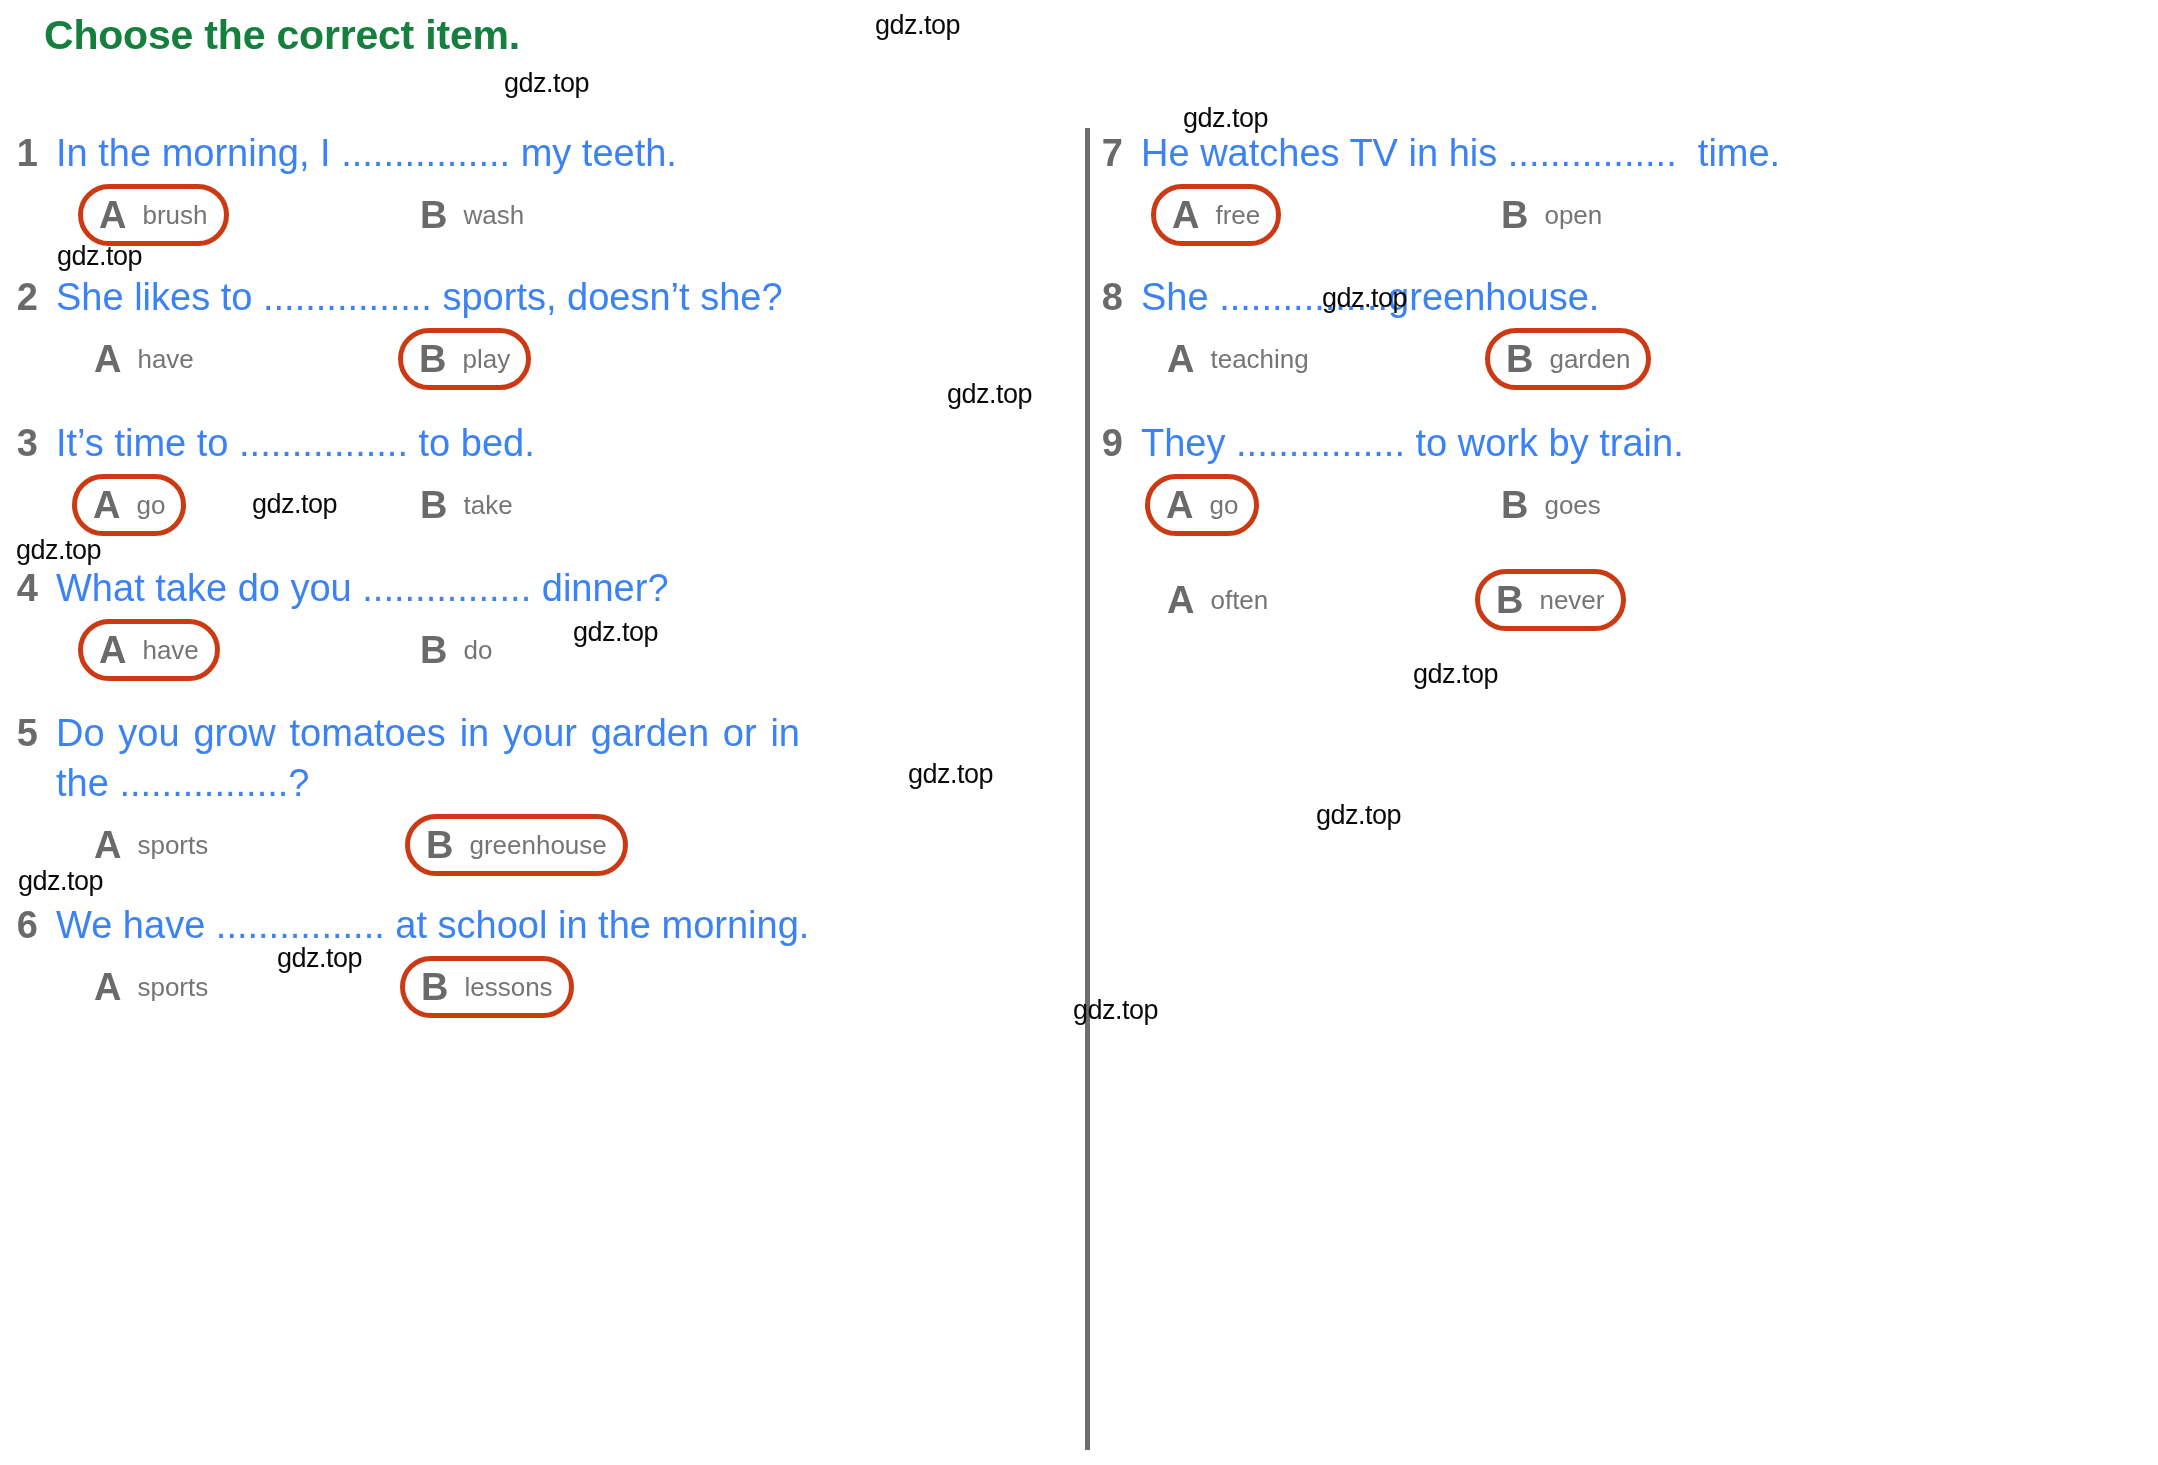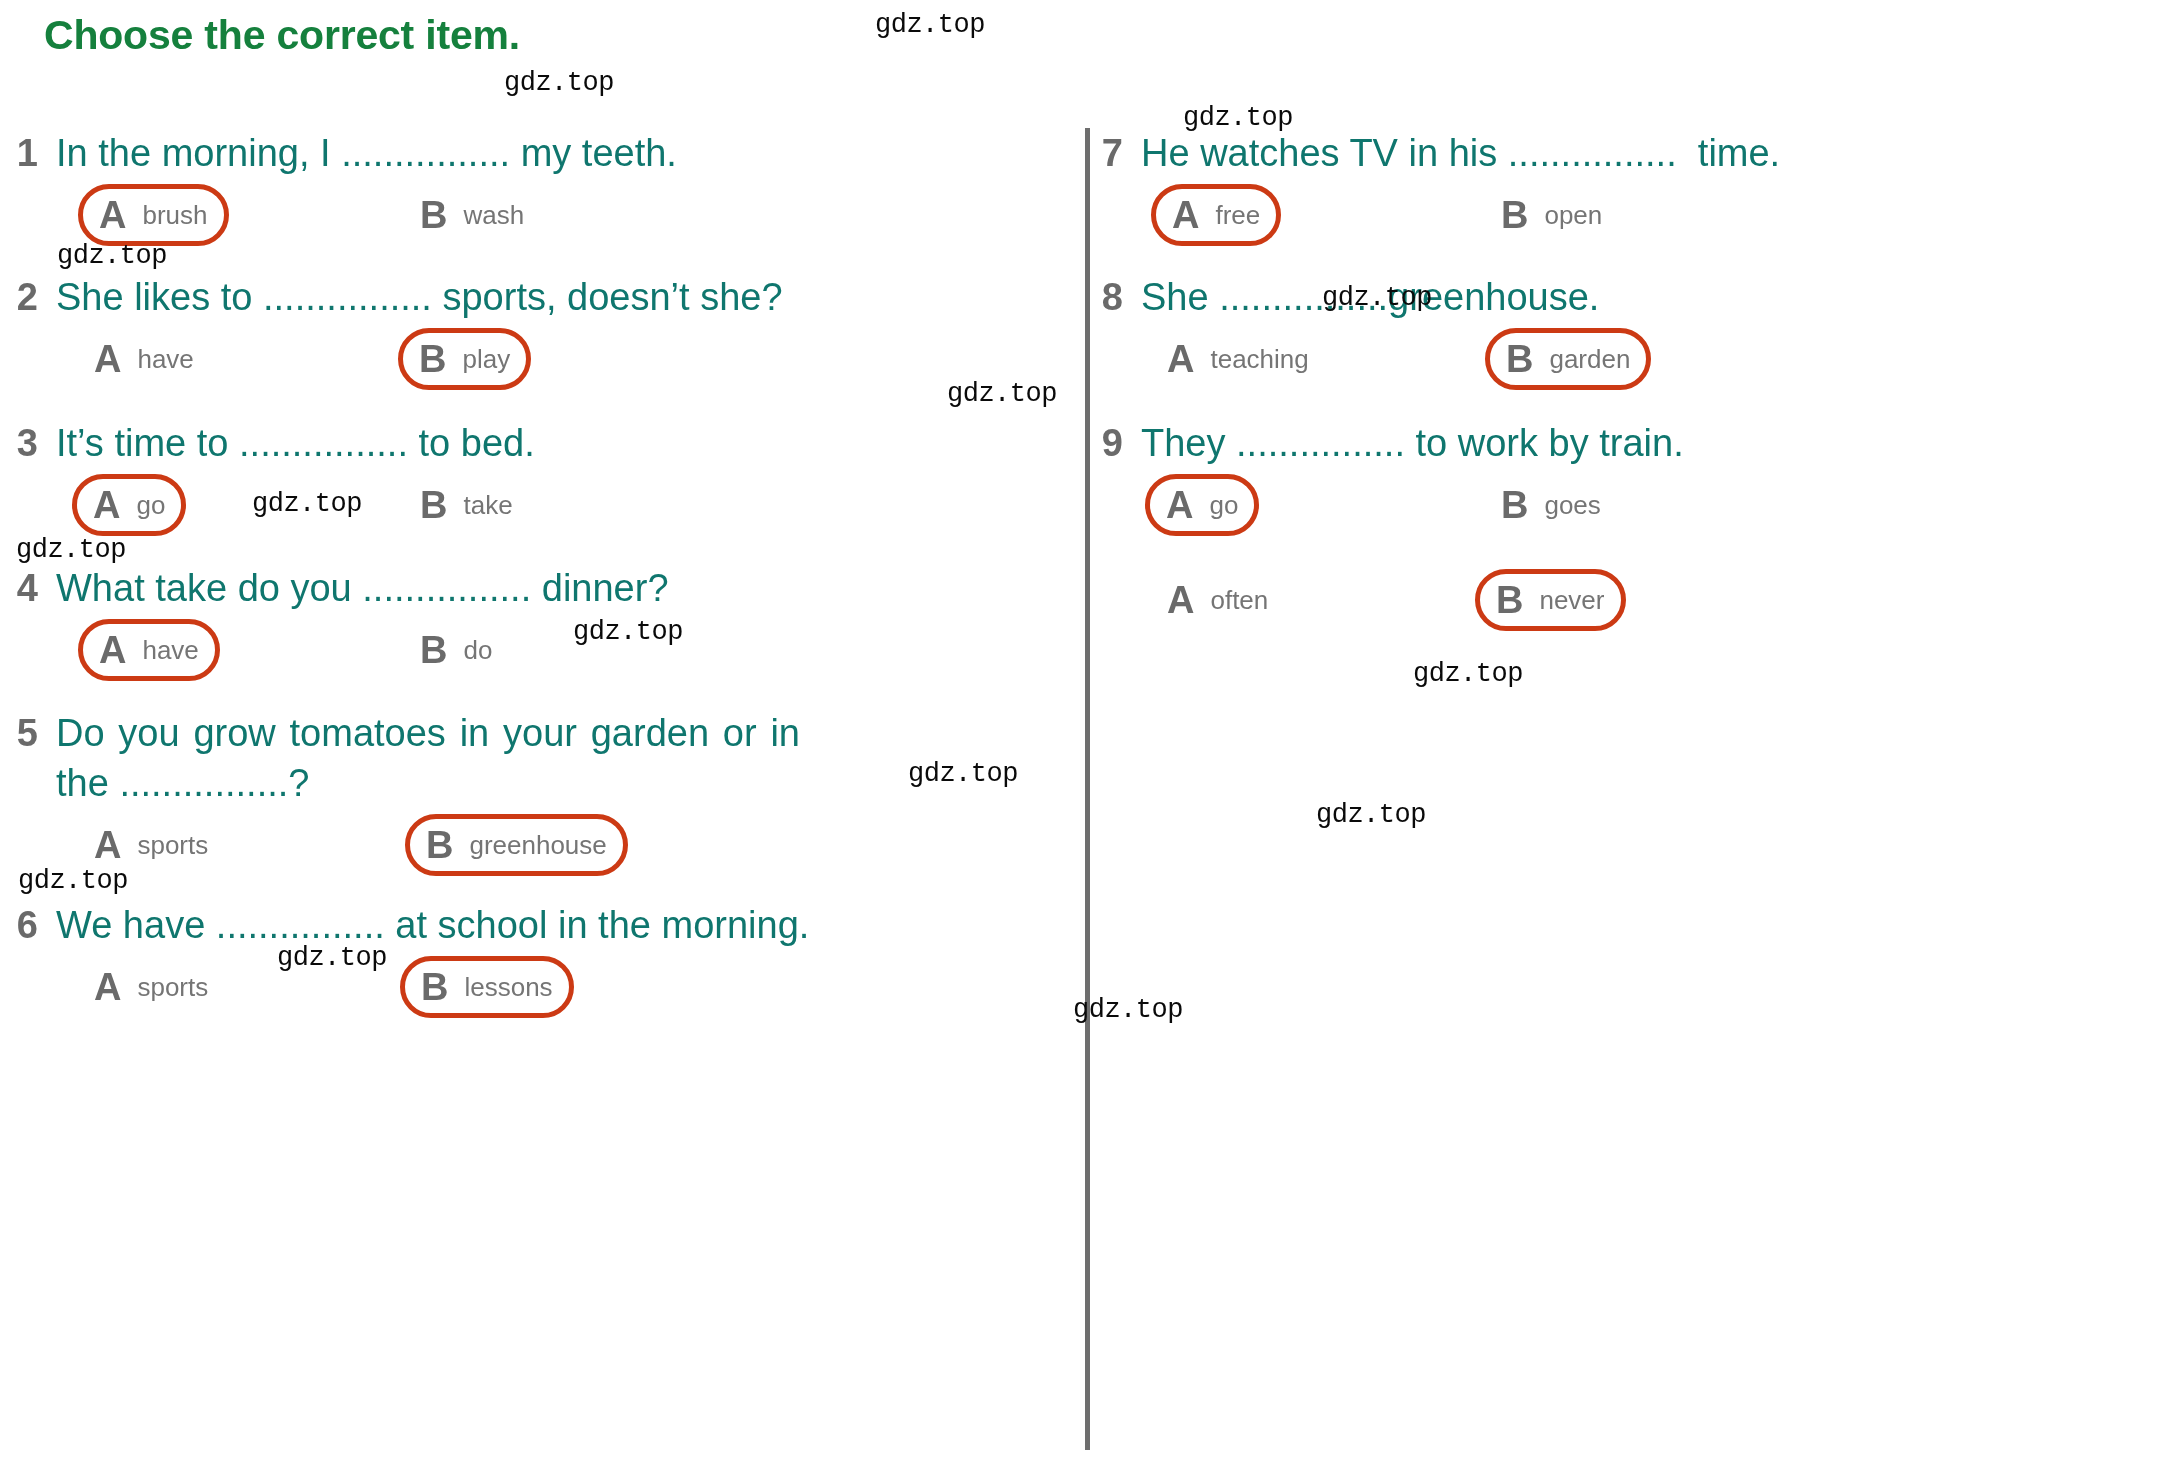--- a/index.html
+++ b/index.html
@@ -62,21 +62,21 @@
     font-weight: bold;
     color: #6a6a6a;
     width: 56px;
     flex: 0 0 56px;
     text-align: right;
     padding-right: 18px;
     box-sizing: border-box;
   }
   .q-text {
     flex: 1 1 auto;
-    color: #0f766e;
+    color: #3b82f6;
   }
   .q-text.justified {
     text-align: justify;
     text-align-last: left;
   }
 
   
   .q-options {
     position: relative;
     margin-top: 6px;
@@ -105,21 +105,21 @@
   .option.circled {
     border: 5px solid #cc3a14;
     border-radius: 34px;
   }
 
   
   .watermark {
     position: absolute;
     color: #0a0a0a;
     font-size: 27px;
-    font-family: Liberation Mono, monospace;
+    font-family: Liberation Sans, sans-serif;
     white-space: nowrap;
     letter-spacing: -0.5px;
   }
 </style>
 </head>
 <body>
 
 <div id="worksheet-title">Choose the correct item.</div>
 
 <div id="column-divider"></div>

